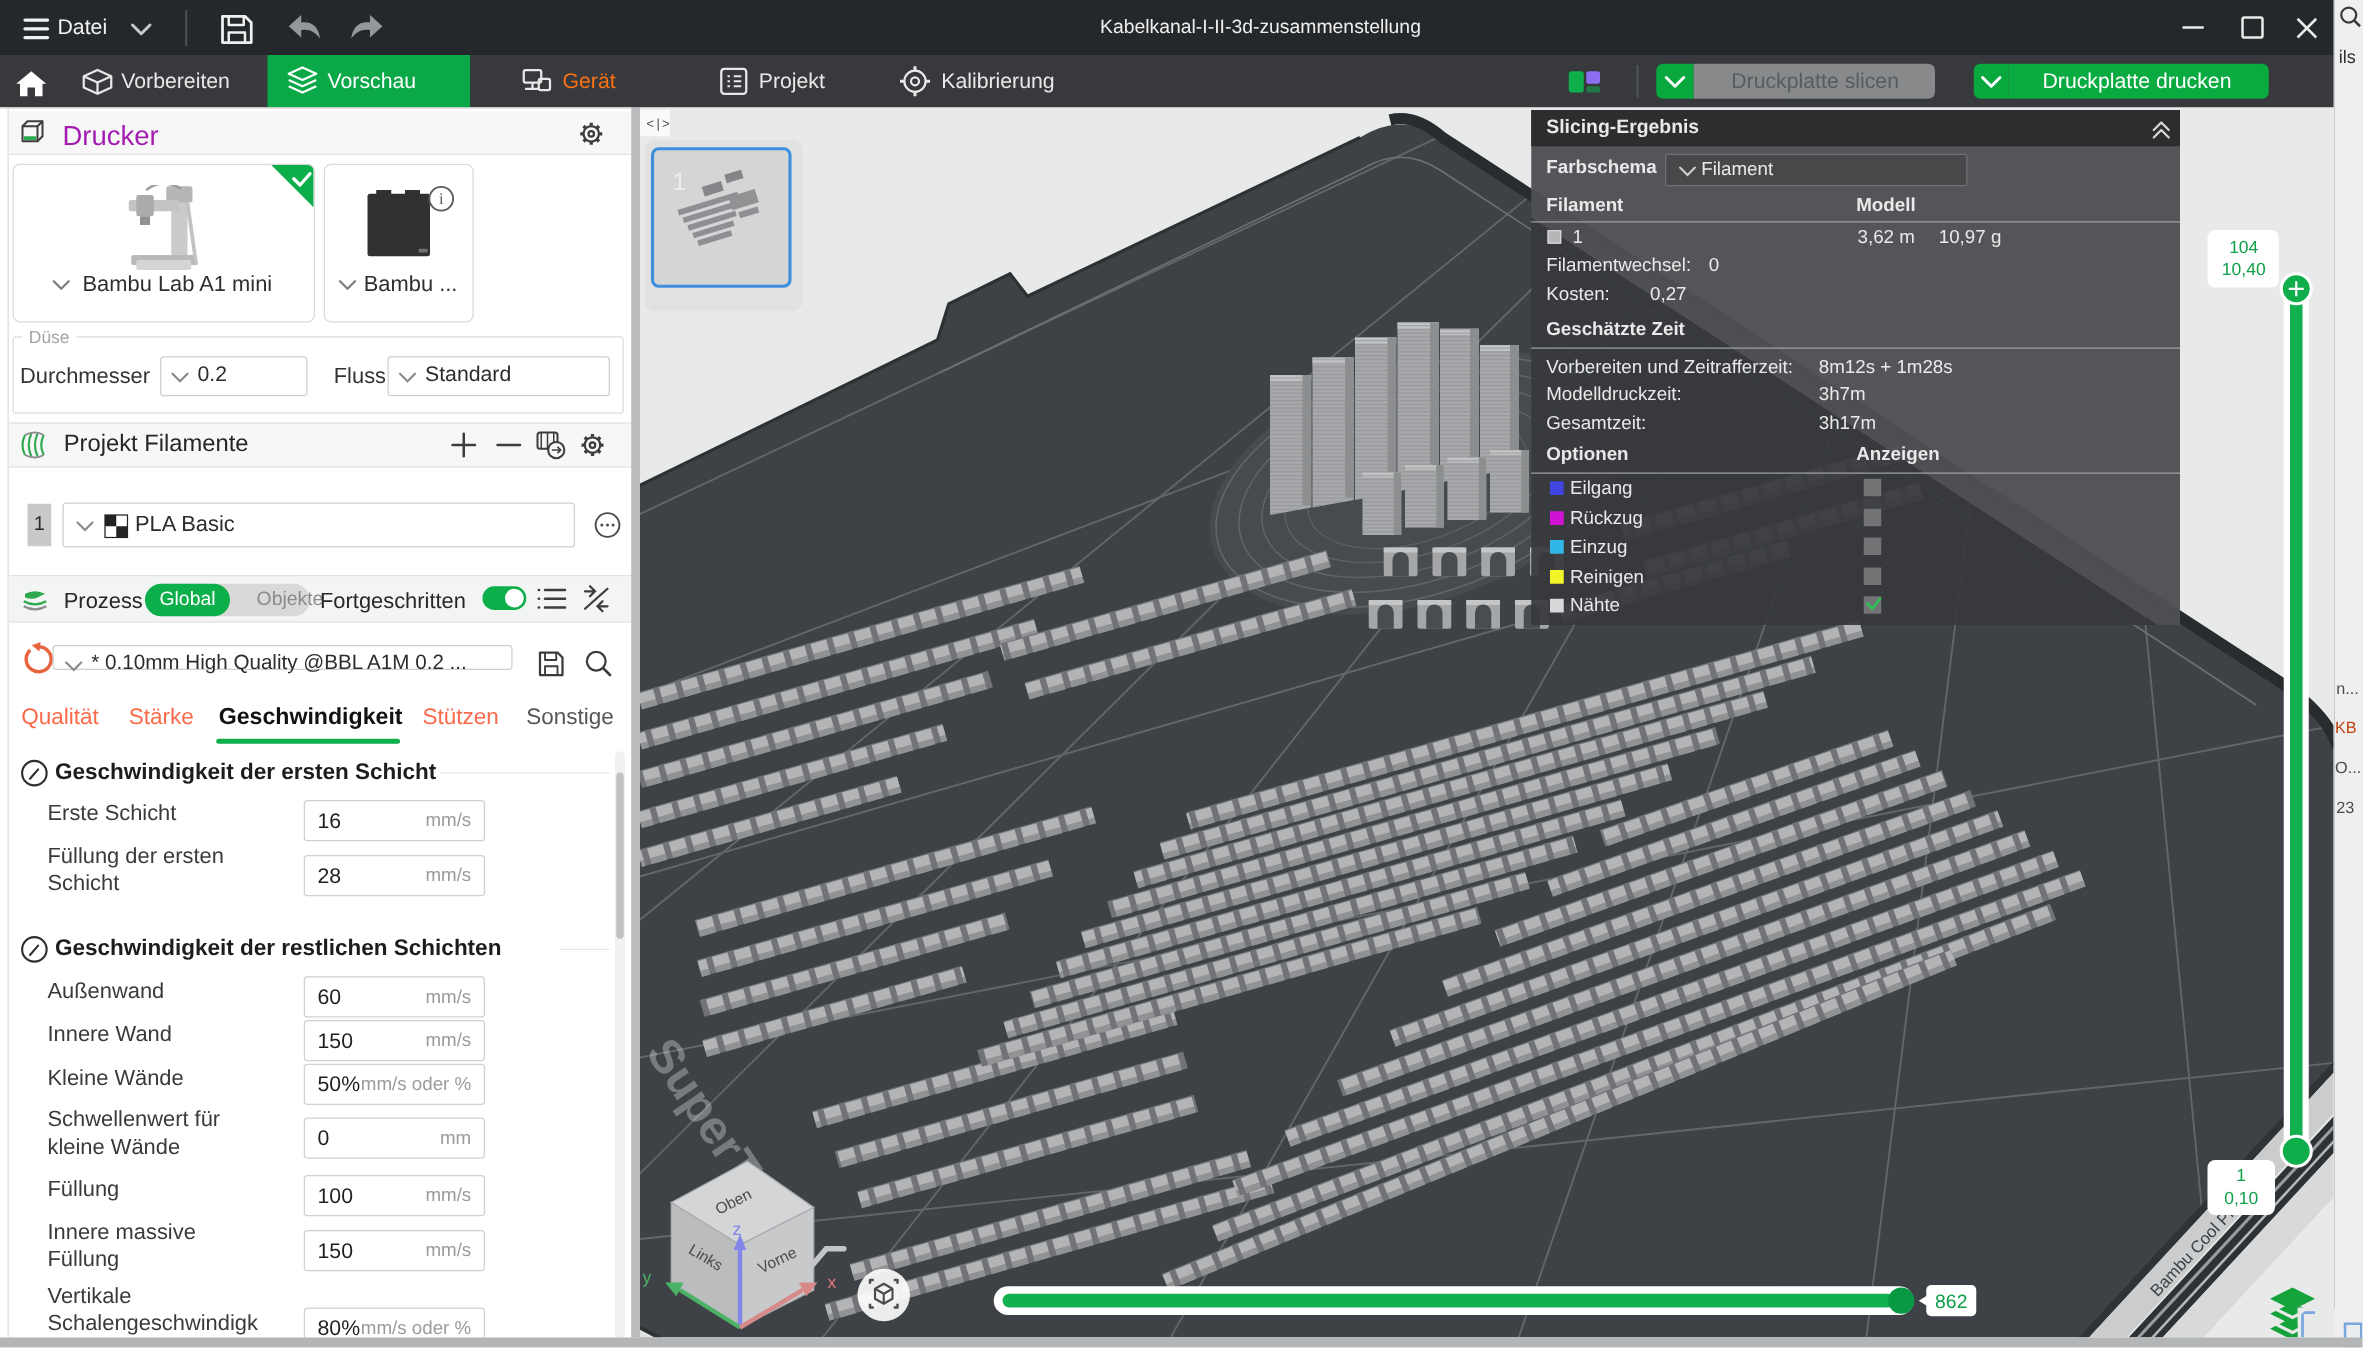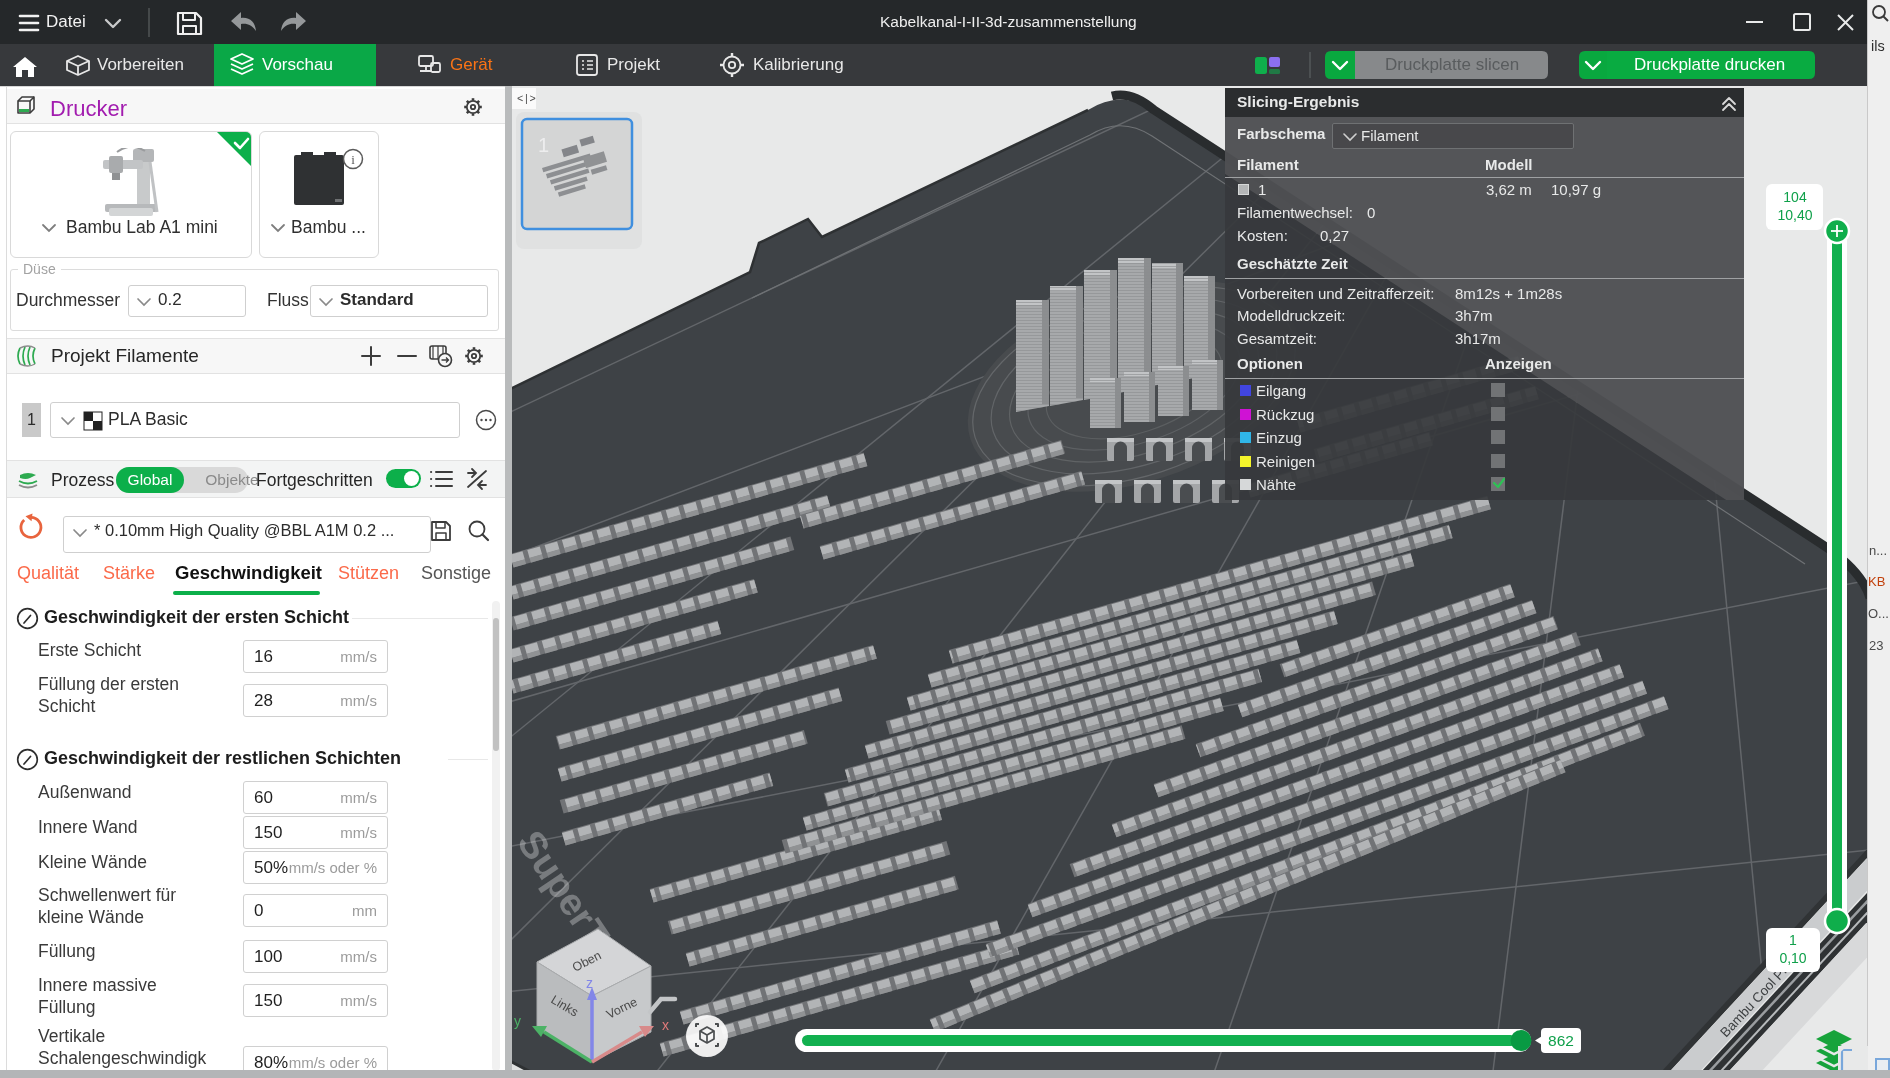--- a/index.html
+++ b/index.html
@@ -189,21 +189,21 @@
     <svg class="abs" style="left:7px;top:11px" width="16" height="12">
         <path d="M2 2 L8 8 L14 2" stroke="#8a8a8a" stroke-width="1.7" fill="none" stroke-linecap="round"></path>
       </svg>
     <div class="abs" style="left:29px;top:4px;font-size:17px;color:#2c2c2c;">0.2</div>
   </div>
   <div class="abs" style="left:267px;top:203px;font-size:17.5px;color:#333;">Fluss</div>
   <div class="abs" style="left:310px;top:198px;width:178px;height:32px;border:1px solid #cfcfcf;border-radius:3px;">
     <svg class="abs" style="left:7px;top:11px" width="16" height="12">
         <path d="M2 2 L8 8 L14 2" stroke="#8a8a8a" stroke-width="1.7" fill="none" stroke-linecap="round"></path>
       </svg>
-    <div class="abs" style="left:29px;top:4px;font-size:17px;color:#2c2c2c;font-weight:bold;">Standard</div>
+    <div class="abs" style="left:29px;top:4px;font-size:17px;color:#2c2c2c;">Standard</div>
   </div>
 
   <div class="abs" style="left:7px;top:251px;width:499px;height:36px;background:#f7f7f7;border-top:1px solid #e2e2e2;border-bottom:1px solid #e2e2e2;"></div>
   <svg class="abs" style="left:0;top:251px" width="506" height="36">
     <g stroke="#2daa50" stroke-width="1.7" fill="none">
       <path d="M20 10 Q16 18 20 26"></path>
         <path d="M25 9 Q21 18 25 27"></path>
         <path d="M30 9 Q26 18 30 27"></path>
         <path d="M35 10 Q31 18 35 26"></path>
       <path d="M20 10 Q28 6 35 10 M20 26 Q28 30 35 26" stroke="#8c8c8c" stroke-width="1.4"></path>
@@ -283,21 +283,21 @@
   <div class="abs" style="left:116px;top:380px;width:68px;height:26px;background:#0caf4a;border-radius:13px;color:#fff;font-size:15.5px;text-align:center;line-height:25px;">Global</div>
   <div class="abs" style="left:186px;top:380px;width:60px;height:26px;color:#8a8a8a;font-size:15.5px;text-align:center;line-height:25px;margin-left:16px;">Objekte</div>
   <div class="abs" style="left:256px;top:383px;font-size:17.5px;color:#262626;">Fortgeschritten</div>
   <div class="abs" style="left:386px;top:382px;width:35px;height:19px;background:#0caf4a;border-radius:10px;"></div>
   <div class="abs" style="left:404px;top:384px;width:15px;height:15px;background:#fff;border-radius:50%;"></div>
 
   <svg class="abs" style="left:16px;top:426px" width="30" height="30">
     <path d="M 8.2,7.0 A 10 10 0 1 0 15,4.4" stroke="#e8643e" stroke-width="2.8" fill="none"></path>
     <path d="M 16.5,0.5 L 9.5,3.2 L 15.5,8.2 Z" fill="#e8643e"></path>
   </svg>
-  <div class="abs" style="left:63px;top:429px;width:368px;height:37px;border:1px solid #cfcfcf;border-radius:3px;">
+  <div class="abs" style="left:42px;top:429px;width:368px;height:20px;border:1px solid #cfcfcf;border-radius:3px;">
     <svg class="abs" style="left:8px;top:11px" width="16" height="12">
         <path d="M2 2 L8 8 L14 2" stroke="#8a8a8a" stroke-width="1.7" fill="none" stroke-linecap="round"></path>
       </svg>
     <div class="abs" style="left:30px;top:4px;font-size:16.5px;color:#2c2c2c;white-space:nowrap;">* 0.10mm High Quality @BBL A1M 0.2 ...</div>
   </div>
   <svg class="abs" style="left:429px;top:432px" width="26" height="26">
     <g stroke="#3c3c3c" stroke-width="1.8" fill="none" stroke-linejoin="round">
       <path d="M3 3 L17 3 L21 7 L21 21 L3 21 Z"></path>
       <path d="M7 3 L7 9 L16 9 L16 3" stroke-width="1.5"></path>
       <path d="M7 21 L7 14 L17 14 L17 21" stroke-width="1.5"></path>

